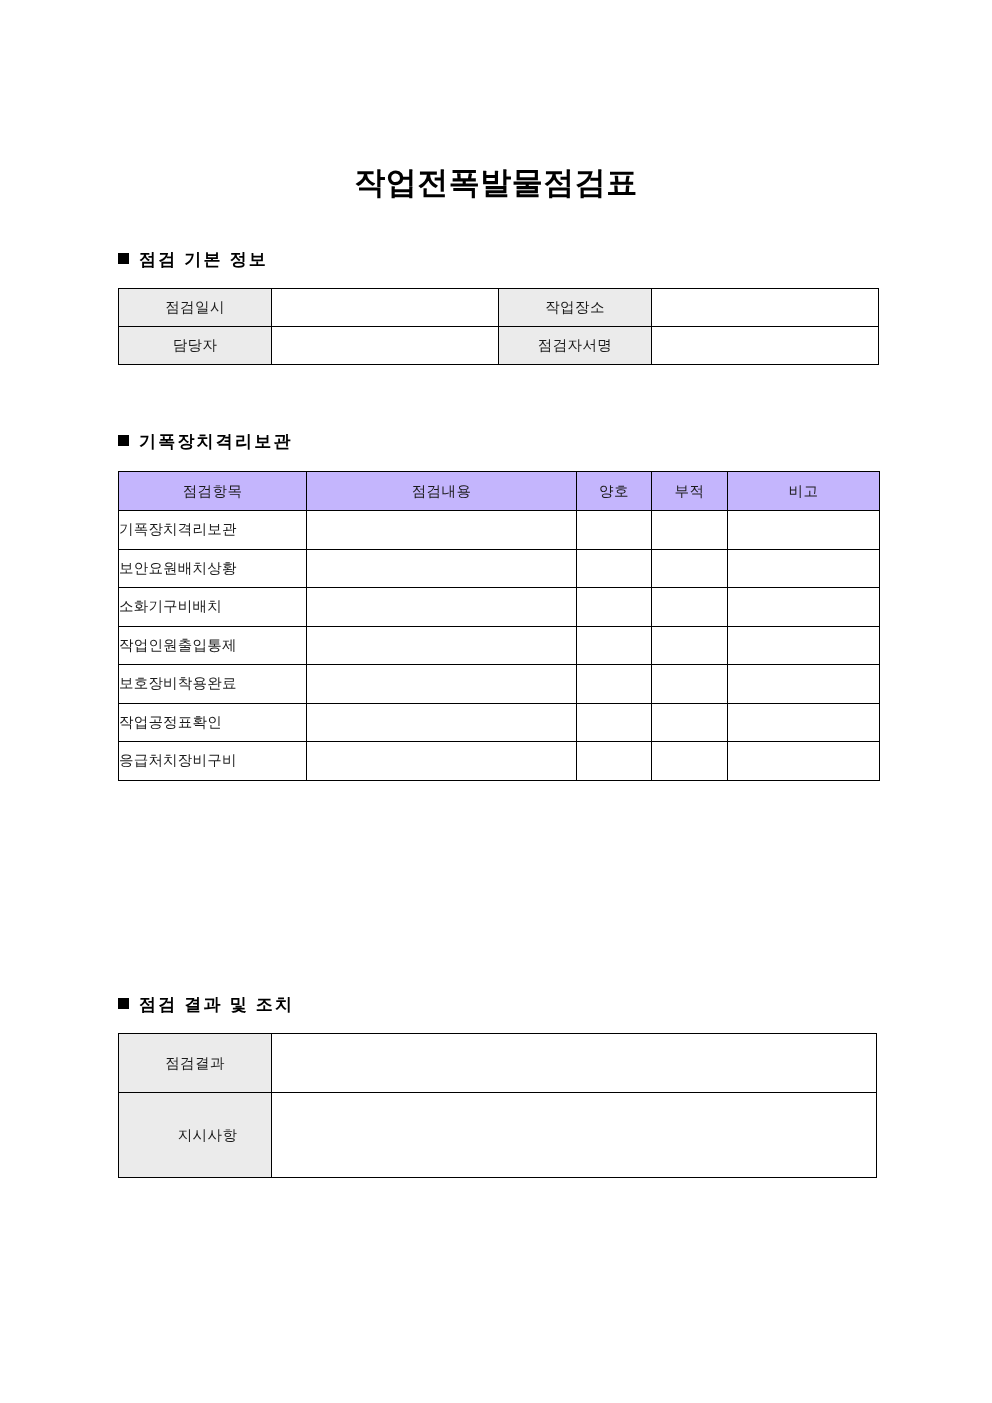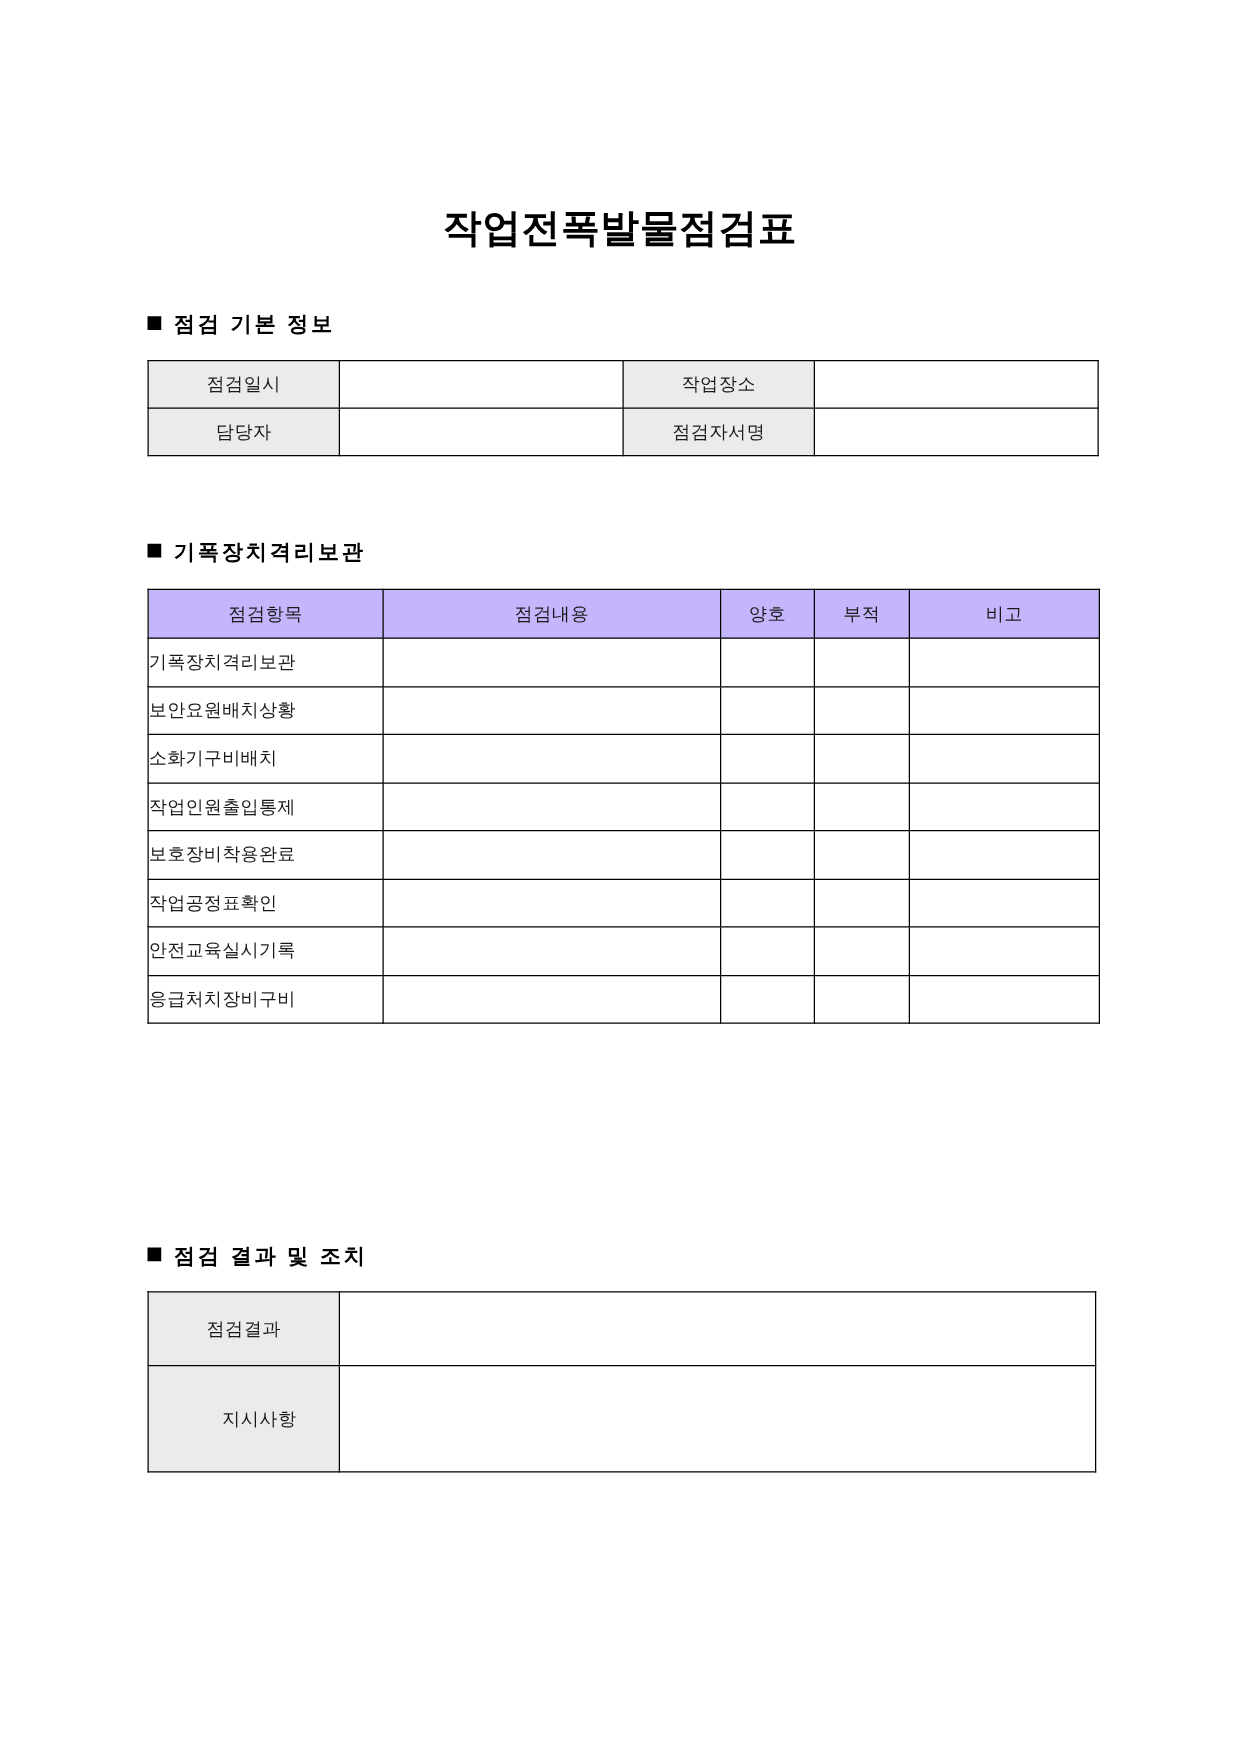--- a/index.html
+++ b/index.html
@@ -197,27 +197,20 @@
         <td class="val c5"></td>
       </tr>
       <tr>
         <td class="itemcell c1">작업공정표확인</td>
         <td class="val c2"></td>
         <td class="val c3"></td>
         <td class="val c4"></td>
         <td class="val c5"></td>
       </tr>
       <tr>
-        <td class="itemcell c1">안전교육실시기록</td>
-        <td class="val c2"></td>
-        <td class="val c3"></td>
-        <td class="val c4"></td>
-        <td class="val c5"></td>
-      </tr>
-      <tr>
         <td class="itemcell c1">응급처치장비구비</td>
         <td class="val c2"></td>
         <td class="val c3"></td>
         <td class="val c4"></td>
         <td class="val c5"></td>
       </tr>
     </tbody>
   </table>
 
   <div class="section-head" id="sec3">

